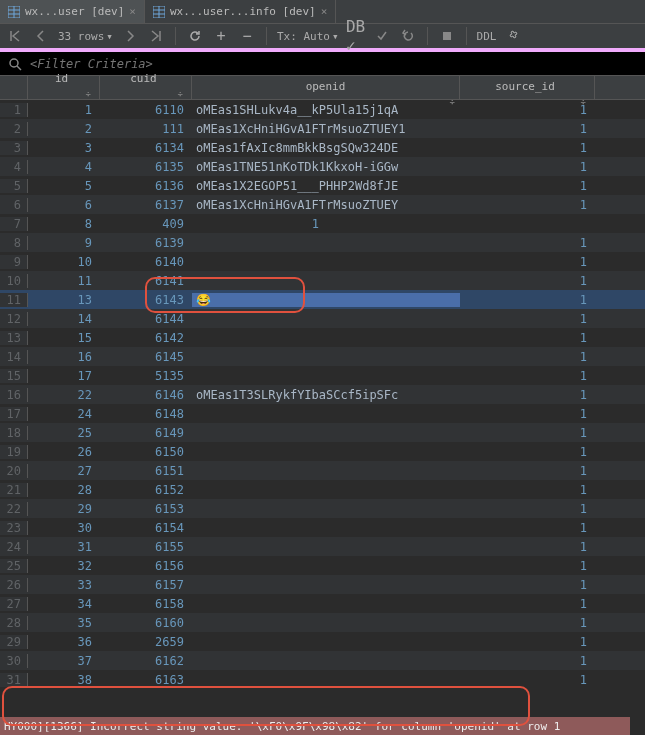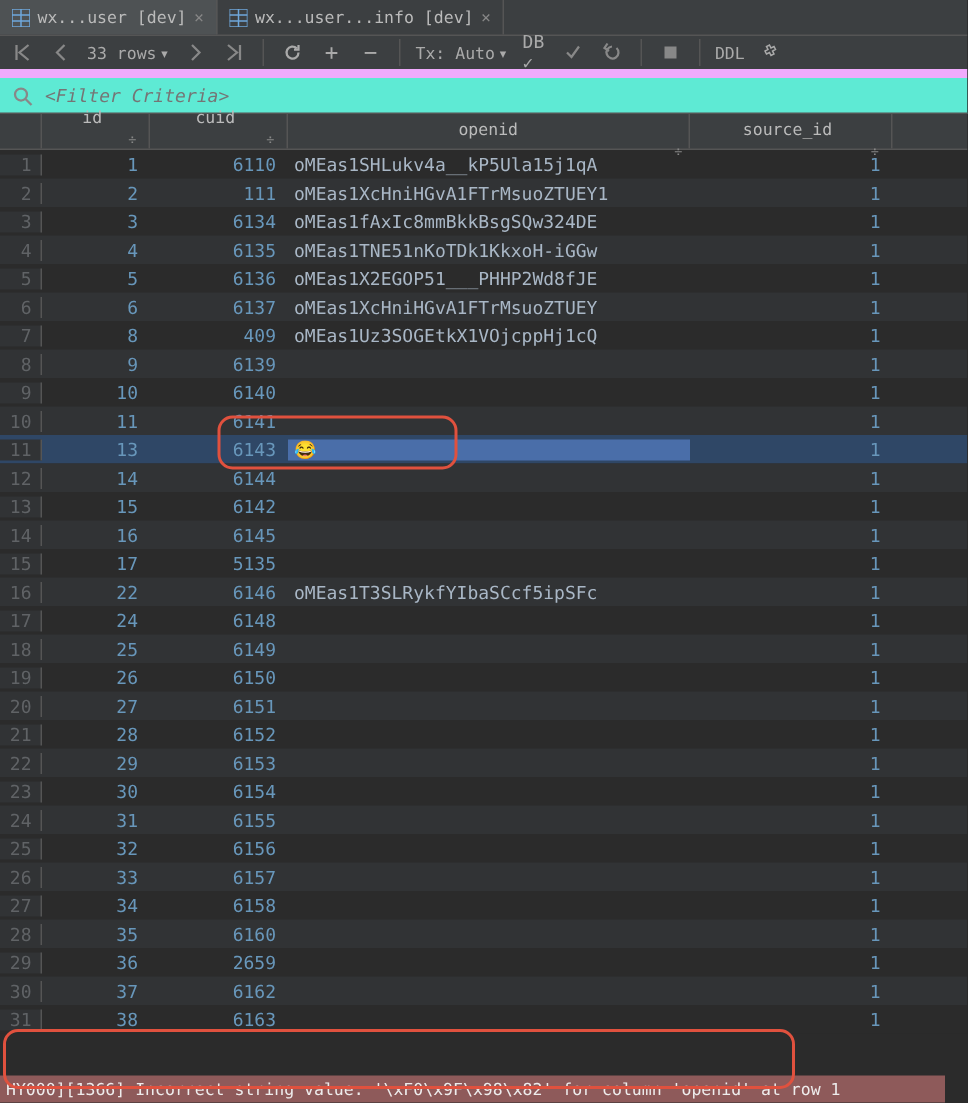--- a/index.html
+++ b/index.html
@@ -1,25 +1,25 @@
 <!DOCTYPE html>
 <html><head>
 <meta charset="utf-8">
 <style>
   * { box-sizing: border-box; margin: 0; padding: 0; }
   body { background: #2b2b2b; font-family: "Menlo", "Consolas", monospace; font-size: 12px; color: #a9b7c6; width: 645px; height: 735px; overflow: hidden; }
   .tabs { display: flex; background: #3c3f41; height: 24px; border-bottom: 1px solid #555; }
   .tab { display: flex; align-items: center; padding: 0 8px; gap: 5px; font-size: 11px; color: #bbb; border-right: 1px solid #555; }
   .tab.active { background: #4e5254; }
   .tab .close { cursor: pointer; color: #888; }
-  .toolbar { display: flex; align-items: center; height: 28px; background: #3c3f41; padding: 0 6px; gap: 8px; border-bottom: 6px solid #f0abfc; font-size: 11px; color: #aaa; }
+  .toolbar { display: flex; align-items: center; height: 28px; background: #3c3f41; padding: 0 6px; gap: 8px; border-bottom: 4px solid #f0abfc; font-size: 11px; color: #aaa; }
   .tb-sep { width:1px; height:18px; background:#555; margin:0 2px; }
   .tb-btn { display:flex; align-items:center; justify-content:center; width:18px; height:18px; color:#aaa; cursor:pointer; }
   .tb-btn svg { width:14px; height:14px; }
-  .filter-row { display:flex; align-items:center; height:24px; background:#5eead4; padding:0 6px; gap:6px; border-bottom:1px solid #555; }
+  .filter-row { display:flex; align-items:center; height:24px; background:#000000; padding:0 6px; gap:6px; border-bottom:1px solid #555; }
   .filter-input { flex:1; background:transparent; border:none; color:#777; font-family:inherit; font-size:12px; outline:none; font-style:italic; }
   .header-row { display:flex; height:24px; background:#3c3f41; border-bottom:1px solid #555; }
   .hcell { display:flex; align-items:center; padding:0 4px; gap:4px; border-right:1px solid #555; font-size:11px; color:#bbb;flex-direction:column; }
   .hcell .sortbtn { margin-left:auto; color:#888; font-size:9px; cursor:pointer; }
   .gutter { width:28px; justify-content:center; }
   .col-id { width:72px; justify-content:flex-end; padding-right:8px; }
   .col-cuid { width:92px; justify-content:flex-end; padding-right:8px; }
   .col-openid { width:268px;text-align:right; }
   .col-src { width:135px; justify-content:flex-start; padding-right:8px; }
   .grid { height: calc(735px - 24px - 28px - 24px - 24px - 18px); overflow:hidden; }
@@ -96,21 +96,21 @@
         <path d="M11 7a4 4 0 1 1-1.2-2.8M11 2v3H8" fill="none" stroke="#aaa" stroke-width="1.5"></path>
       </svg>
   </span>
   <span class="tb-btn" style="font-size:15px;">+</span>
   <span class="tb-btn" style="font-size:15px;">−</span>
   <span class="tb-sep"></span>
   <span class="rows-label">
     <span>Tx: Auto</span>
     <span>▾</span>
   </span>
-  <span class="tb-btn" style="font-size:12px;">DB<br>✓</span>
+  <span class="tb-btn" style="font-size:16px;">DB<br>✓</span>
   <span class="tb-btn">
     <svg viewBox="0 0 14 14">
         <path d="M3 7l3 3 5-7" fill="none" stroke="#888" stroke-width="1.5"></path>
       </svg>
   </span>
   <span class="tb-btn">
     <svg viewBox="0 0 14 14">
         <path d="M10 4a4 4 0 1 1-3-1M4 1l-2 3 3 2" fill="none" stroke="#888" stroke-width="1.5"></path>
       </svg>
   </span>
@@ -212,21 +212,20 @@
       <div class="cell gutter">6</div>
       <div class="cell id">6</div>
       <div class="cell cuid">6137</div>
       <div class="cell openid">oMEas1XcHniHGvA1FTrMsuoZTUEY</div>
       <div class="cell src">1</div>
     </div>
     <div class="row">
       <div class="cell gutter">7</div>
       <div class="cell id">8</div>
       <div class="cell cuid">409</div>
-      <div class="cell openid">oMEas1Uz3SOGEtkX1VOjcppHj1cQ</div>
       <div class="cell src">1</div>
     </div>
     <div class="row">
       <div class="cell gutter">8</div>
       <div class="cell id">9</div>
       <div class="cell cuid">6139</div>
       <div class="cell openid"></div>
       <div class="cell src">1</div>
     </div>
     <div class="row">

